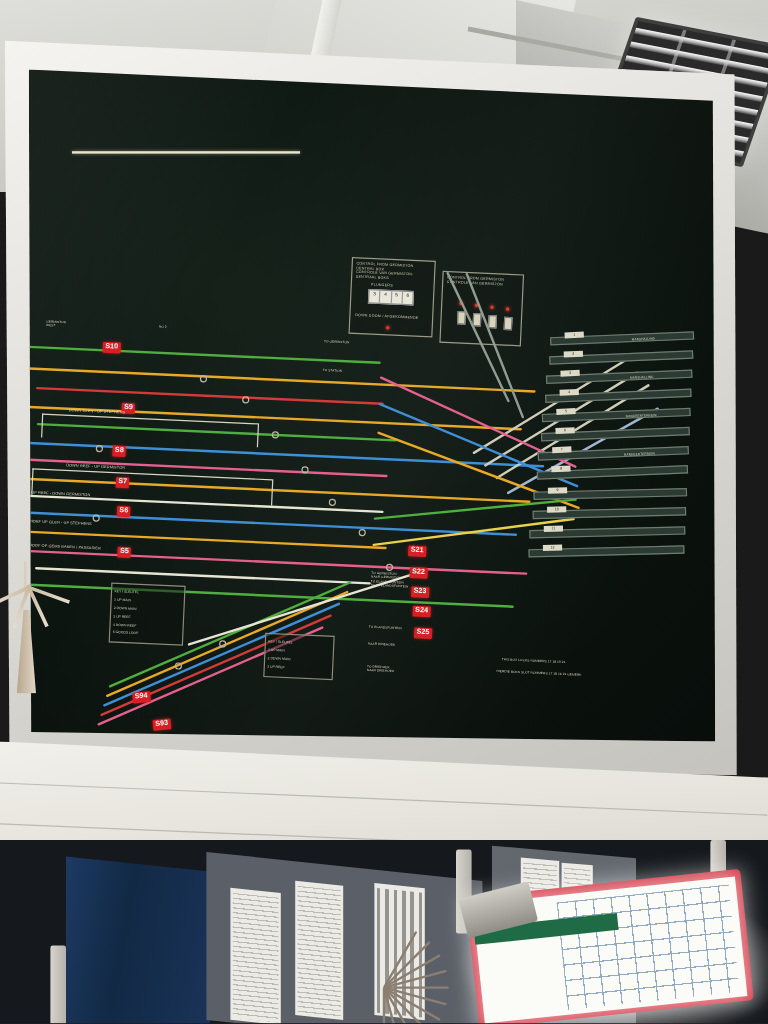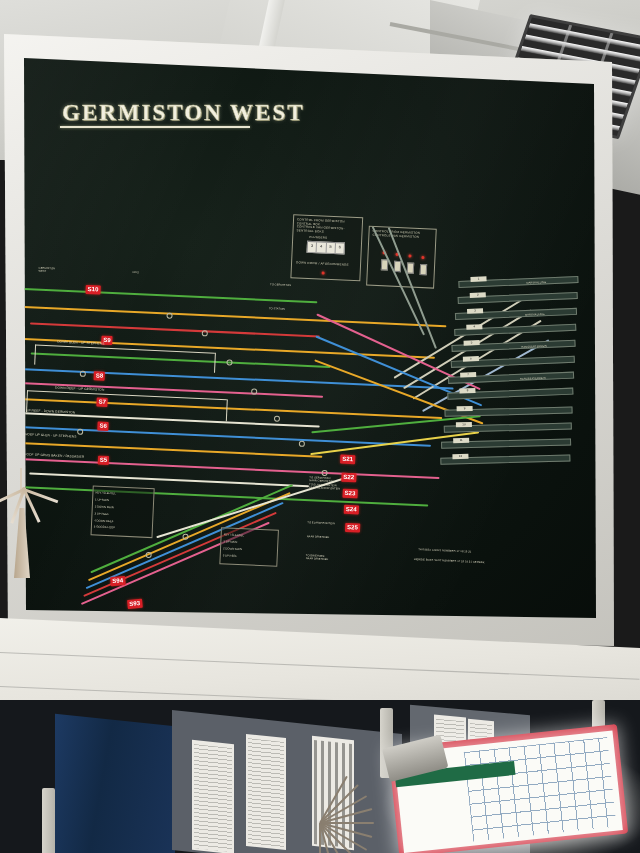--- a/index.html
+++ b/index.html
@@ -165,21 +165,20 @@
     <div class="louver-tube" style="left:80px"></div>
   </div>
 
   <div class="board-wrap">
     <div class="frame frame-outer"></div>
     <div class="frame frame-inner-shadow"></div>
 
     <div class="board">
       <div class="board-sheen"></div>
 
-      <div class="title">GERMISTON WEST</div>
       <div class="title-rule"></div>
 
       <div class="diagram">
 
         <div class="panel" style="left:272px;top:142px;width:68px;height:62px;">
           <div class="panel-txt" style="left:3px;top:3px;width:62px;">CONTROL FROM GERMISTON CENTRAL BOX
 CONTROLE VAN GERMISTON-SENTRAAL BOKS</div>
           <div class="panel-txt" style="left:16px;top:20px;">PLUNGERS</div>
           <div class="counter" style="left:14px;top:25px;width:36px;height:10px;">
             <span>3</span>

